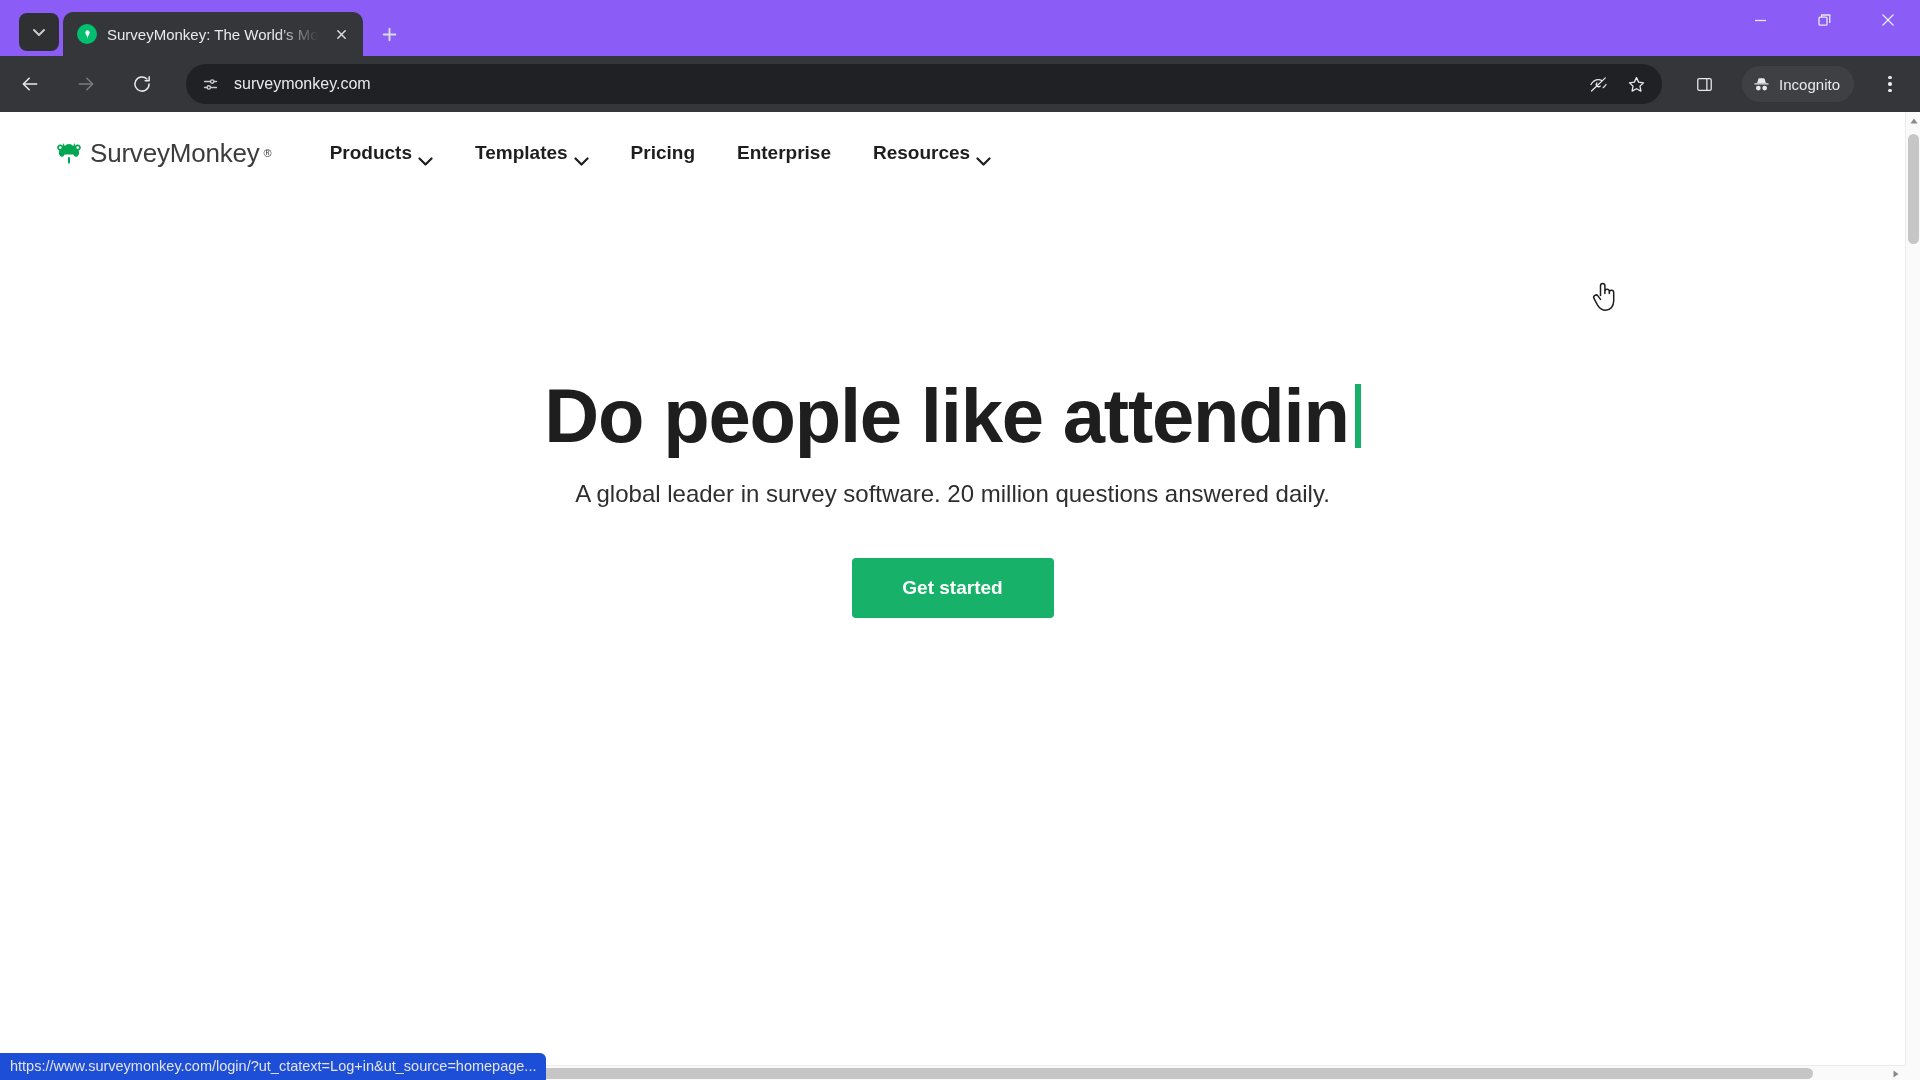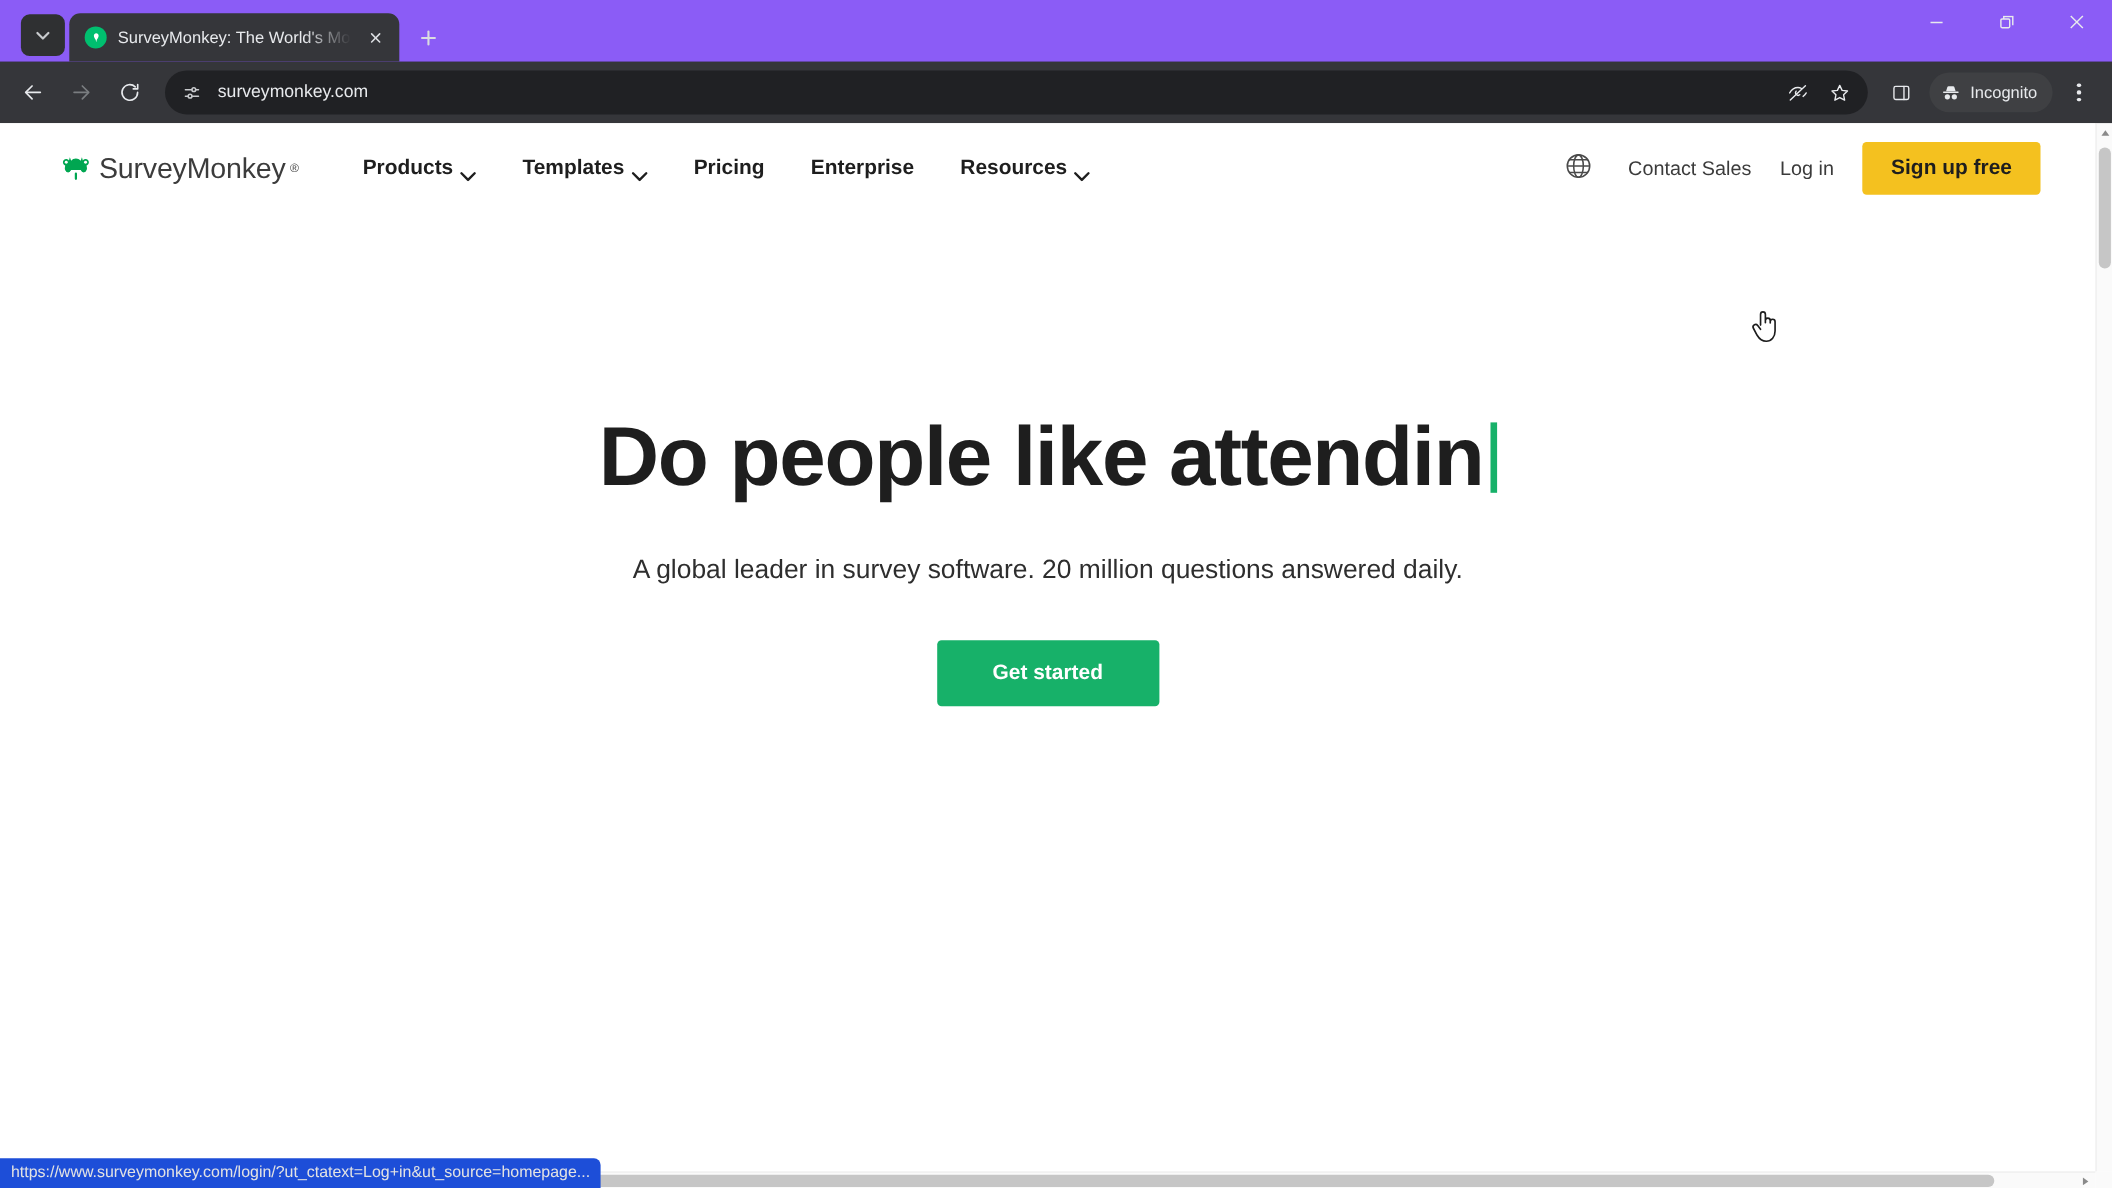--- a/index.html
+++ b/index.html
@@ -51,21 +51,21 @@
   .new-tab { width: 36px; height: 36px; margin: 0 0 4px 8px; display: flex; align-items: center; justify-content: center; border-radius: 50%; flex:0 0 auto;}
   .new-tab svg { width: 17px; height: 17px; stroke: #dadce0; stroke-width: 1.8; }
 
   .win-controls { margin-left: auto; display: flex; align-self: flex-start; height: 40px; }
   .win-btn { width: 64px; height: 40px; display:flex; align-items:center; justify-content:center; }
   .win-btn svg { stroke: #e8eaed; stroke-width: 1.3; fill: none; }
 
   
   .toolbar {
     height: 56px; background: #35363a;
-    display: flex; align-items: center; padding: 0 10px; gap: 4px;
+    display: flex; align-items: center; padding: 0 10px; gap: 16px;
   }
   .nav-btn { width: 40px; height: 40px; border-radius: 50%; display:flex; align-items:center; justify-content:center; flex:0 0 auto;}
   .nav-btn svg { width: 20px; height: 20px; fill:none; stroke:#e8eaed; stroke-width:1.8; stroke-linecap:round; stroke-linejoin:round;}
   .nav-btn.disabled svg { stroke: #7a7d80; }
 
   .omnibox {
     flex: 1 1 auto; height: 40px; background: #202124;
     border-radius: 20px; margin-left: 8px; margin-right: 6px;
     display: flex; align-items: center; padding: 0 8px 0 10px; gap: 10px;
     min-width: 0;
@@ -128,21 +128,21 @@
   .hero { text-align:center; padding-top: 182px; }
   .hero-title {
     font-size: 76px; font-weight: bold; color: #1e1e1e;
     letter-spacing: -1.2px; line-height: 1.05;
     display: inline-flex; align-items: center; justify-content:center;
   }
   .caret {
     display:inline-block; width: 6px; height: 64px;
     background: #17b169; margin-left: 6px; vertical-align: middle;
   }
-  .hero-sub { margin-top: 48px; font-size: 24px; color: #2e2e2e; }
+  .hero-sub { margin-top: 24px; font-size: 24px; color: #2e2e2e; }
   .get-started {
     margin-top: 50px; background: #17b169; color: #fff;
     font-size: 19px; font-weight: bold; border:none; border-radius: 4px;
     height: 60px; width: 202px; cursor: pointer;
   }
 
   
   .vscroll {
     position:absolute; top:0; right:0; width: 15px; bottom: 15px;
     background: #fafafa; border-left: 1px solid #ececec;
@@ -345,34 +345,20 @@
             <span>Enterprise</span>
           </div>
           <div class="nav-item">
             <span>Resources</span>
             <span class="chev"><svg viewBox="0 0 15 9">
                   <polyline points="1.5,1.5 7.5,7.5 13.5,1.5"></polyline>
                 </svg></span>
           </div>
         </nav>
 
-        <div class="header-right">
-          <span class="globe">
-            <svg viewBox="0 0 26 26">
-              <circle cx="13" cy="13" r="10.2"></circle>
-              <ellipse cx="13" cy="13" rx="4.4" ry="10.2"></ellipse>
-              <line x1="2.8" y1="13" x2="23.2" y2="13"></line>
-              <line x1="4.6" y1="7.2" x2="21.4" y2="7.2"></line>
-              <line x1="4.6" y1="18.8" x2="21.4" y2="18.8"></line>
-            </svg>
-          </span>
-          <a class="contact-sales">Contact Sales</a>
-          <a class="login-link">Log in</a>
-          <button class="signup-btn">Sign up free</button>
-        </div>
       </div>
 
       <div class="hero">
         <h1 class="hero-title">
           <span>Do people like attendin</span>
           <span class="caret"></span>
         </h1>
         <p class="hero-sub">A global leader in survey software. 20 million questions answered daily.</p>
         <button class="get-started">Get started</button>
       </div>

